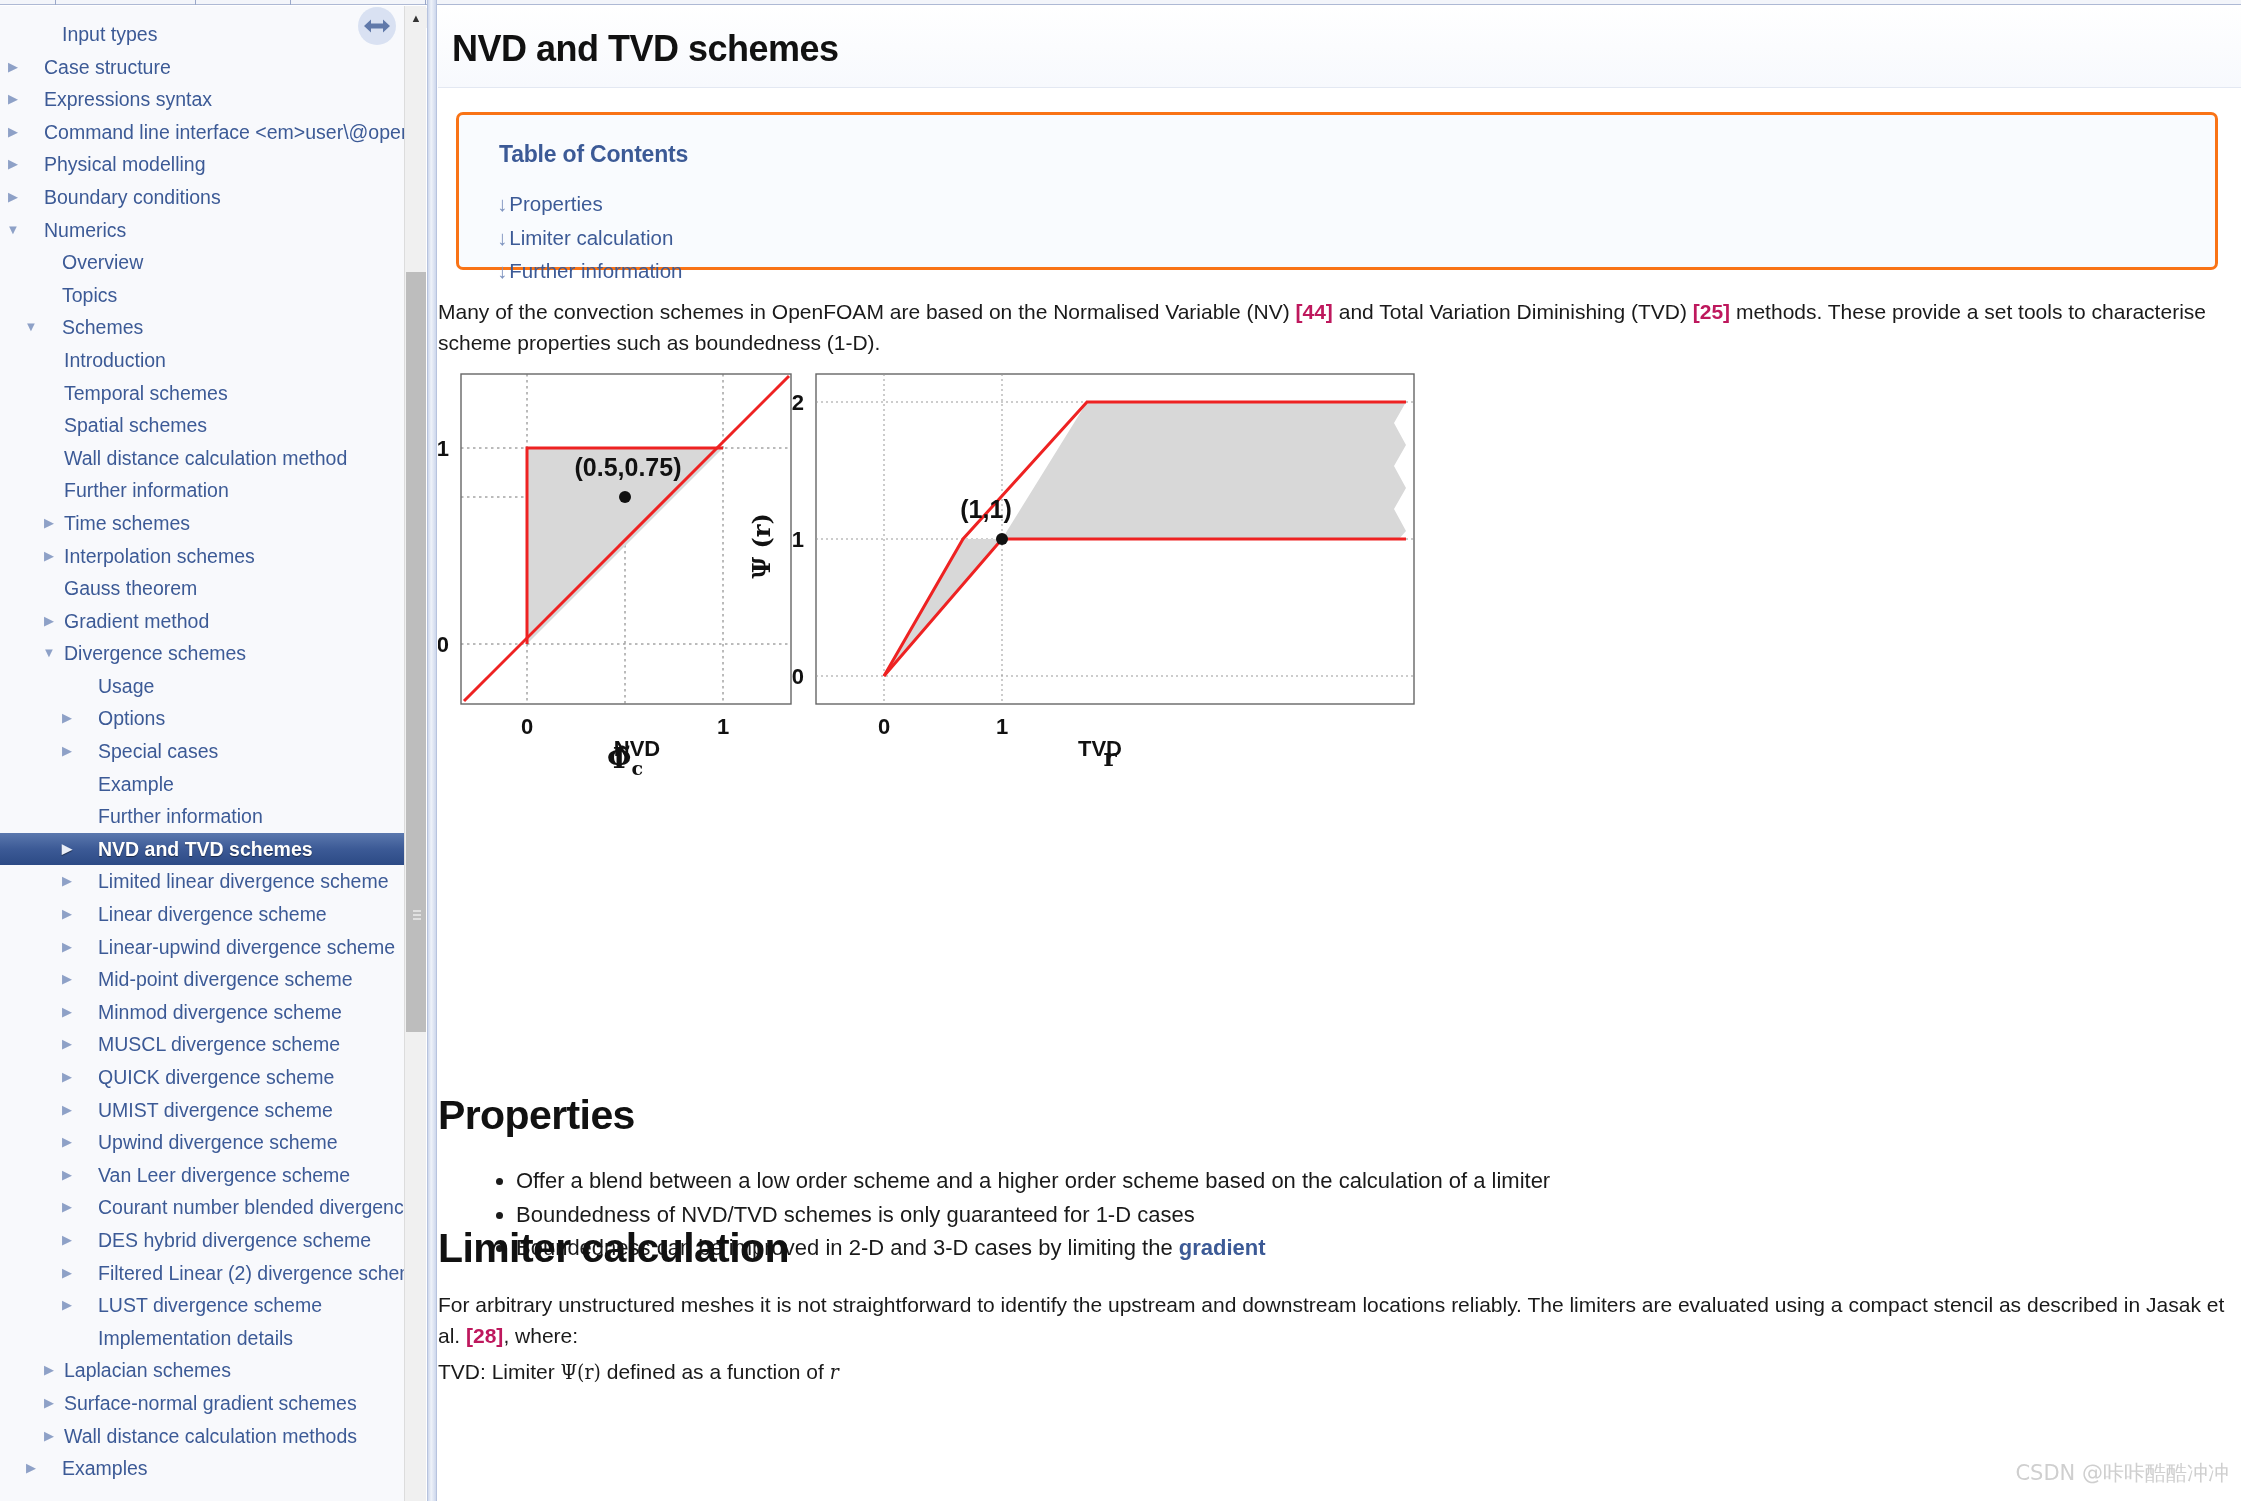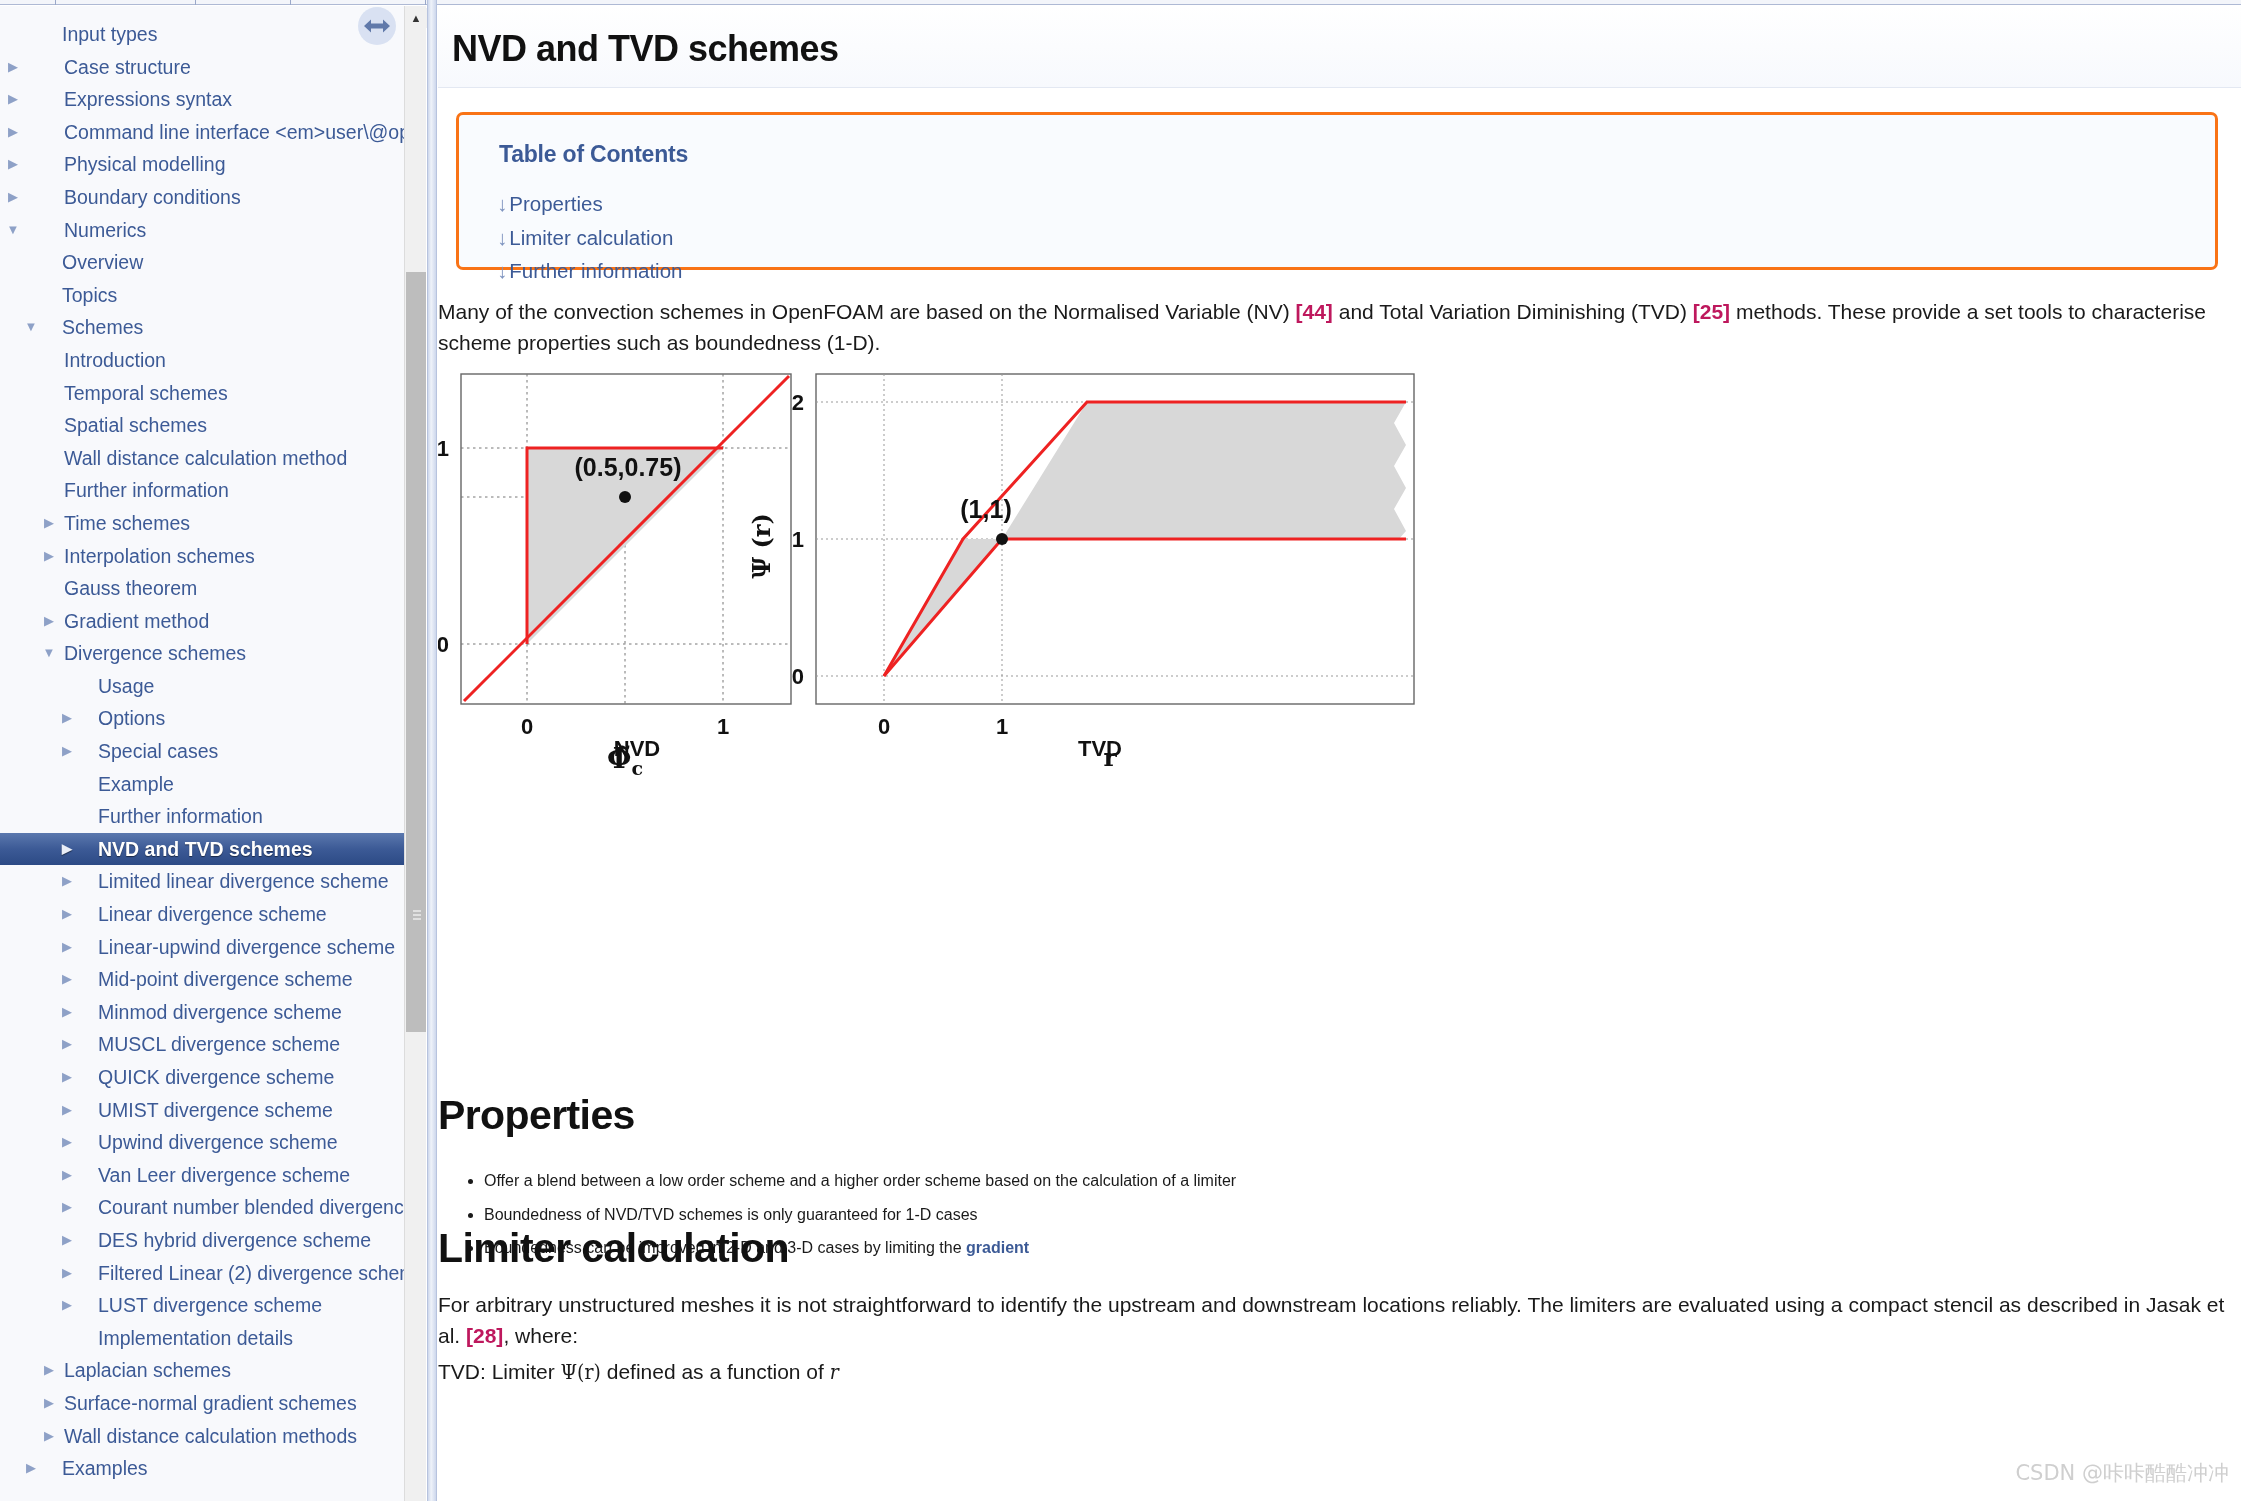--- a/index.html
+++ b/index.html
@@ -54,21 +54,21 @@
   .navitem .lbl { display: inline-block; }
   .navitem.selected {
     background: linear-gradient(to bottom, #5b78ae 0%, #3c5a96 50%, #2c4a85 100%);
     color: #ffffff;
     font-weight: bold;
     text-shadow: 0 1px 1px rgba(0,0,0,0.5);
   }
   .navitem.selected .arrow { color: #e8edf7; }
 
   
-  .lv0 .arrow { left: 6px; }  .lv0 .lbl { margin-left: 64px; }
+  .lv0 .arrow { left: 6px; }  .lv0 .lbl { margin-left: 44px; }
   .lv1 .arrow { left: 24px; } .lv1 .lbl { margin-left: 62px; }
   .lv2 .arrow { left: 42px; } .lv2 .lbl { margin-left: 64px; }
   .lv3 .arrow { left: 60px; } .lv3 .lbl { margin-left: 98px; }
 
   
   .navscroll {
     position: absolute; top: 6px; left: 404px; width: 22px; height: 1495px;
     background: #f0f0f0;
     border-left: 1px solid #dcdcdc;
   }
@@ -177,23 +177,24 @@
   .h2 {
     position: absolute;
     font-size: 41px; font-weight: bold; color: #111;
     font-stretch: condensed; letter-spacing: -0.6px;
   }
   #h2-properties { left: 0px; top: 1086px; }
   #h2-limiter   { left: 0px; top: 1219px; }
 
   .bullets { position: absolute; left: 0px; top: 1158px; width: 1700px; }
   .bullets li {
-    font-size: 16px; line-height: 33.5px; color: #1a1a1a;
+    font-size: 22px; line-height: 33.5px; color: #1a1a1a;
     font-stretch: condensed;
     list-style: disc;
+    margin-left: 32px;
   }
   .bullets { padding-left: 46px; margin: 0; }
 
   #limiter-para { left: 0px; top: 1283px; width: 1790px; }
   #tvd-para { left: 0px; top: 1350px; width: 1790px; }
 
   .mathvar { font-family: "DejaVu Serif", serif; font-style: italic; }
   .mathpsi { font-family: "DejaVu Serif", serif; }
 
   .watermark {

